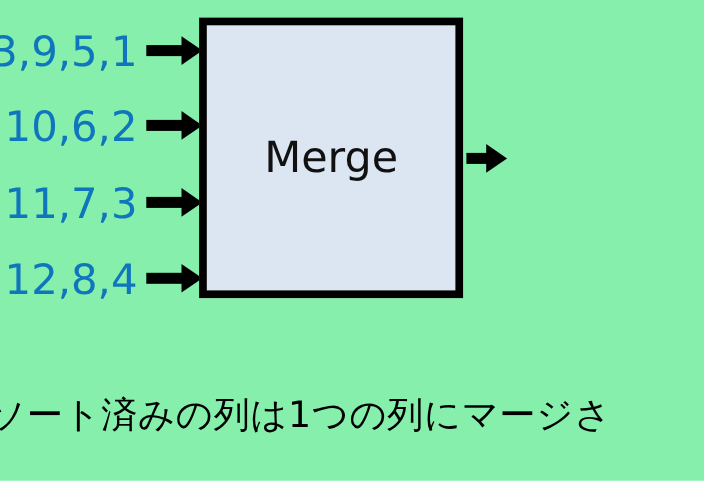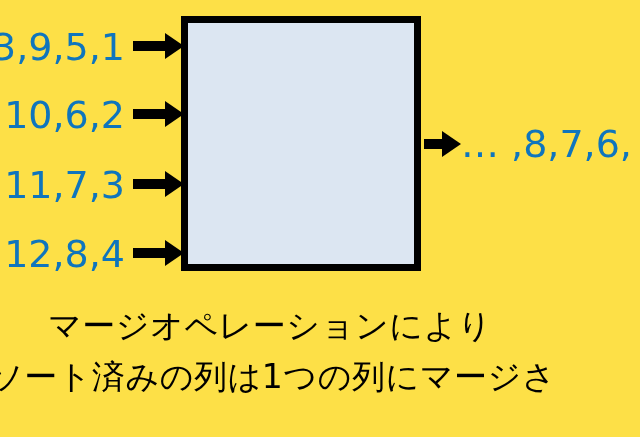--- a/index.html
+++ b/index.html
@@ -14,21 +14,21 @@
     font-family: "DejaVu Sans", "Liberation Sans", sans-serif;
     position: relative;
   }
 
   #stage {
     position: absolute;
     left: 0;
     top: 0;
     width: 640px;
     height: 437px;
-    background: #fde047;
+    background: #86efac;
   }
 
   
   .input-label {
     position: absolute;
     right: 515px;            
     width: 300px;
     text-align: right;
     color: #0f75bd;
     font-size: 38px;
@@ -145,25 +145,24 @@
   <div class="arrow arrow-in a2">
     <div class="shaft"></div>
     <div class="head"></div>
   </div>
   <div class="arrow arrow-in a3">
     <div class="shaft"></div>
     <div class="head"></div>
   </div>
 
   <div id="merge-box">
+    <div class="box-line">Merge</div>
   </div>
 
   <div class="arrow arrow-out">
     <div class="shaft"></div>
     <div class="head"></div>
   </div>
 
-  <div id="output-label">… ,8,7,6,</div>
 
-  <div class="caption-line" id="caption-line-1">マージオペレーションにより</div>
   <div class="caption-line" id="caption-line-2">ソート済みの列は1つの列にマージさ</div>
 
 </div>
 
 </body></html>

